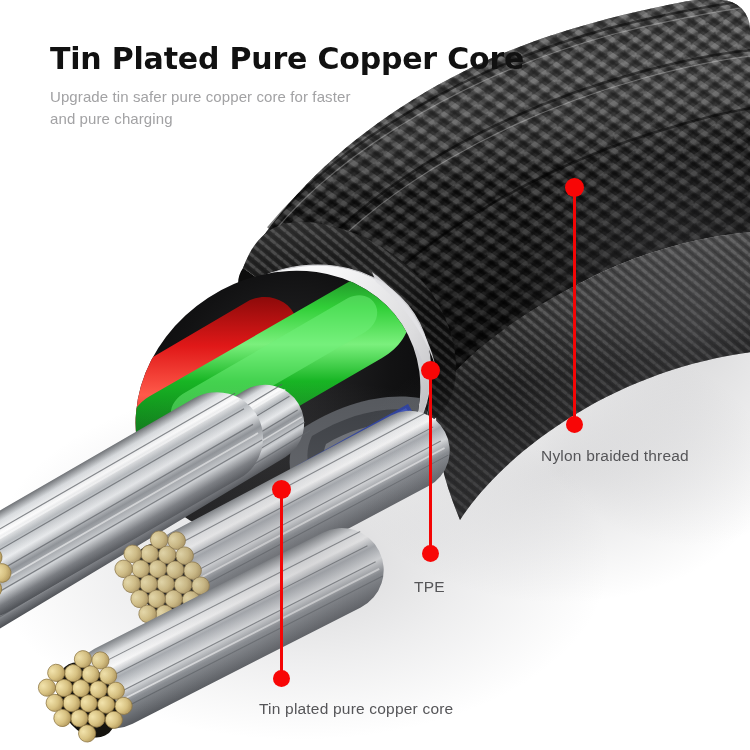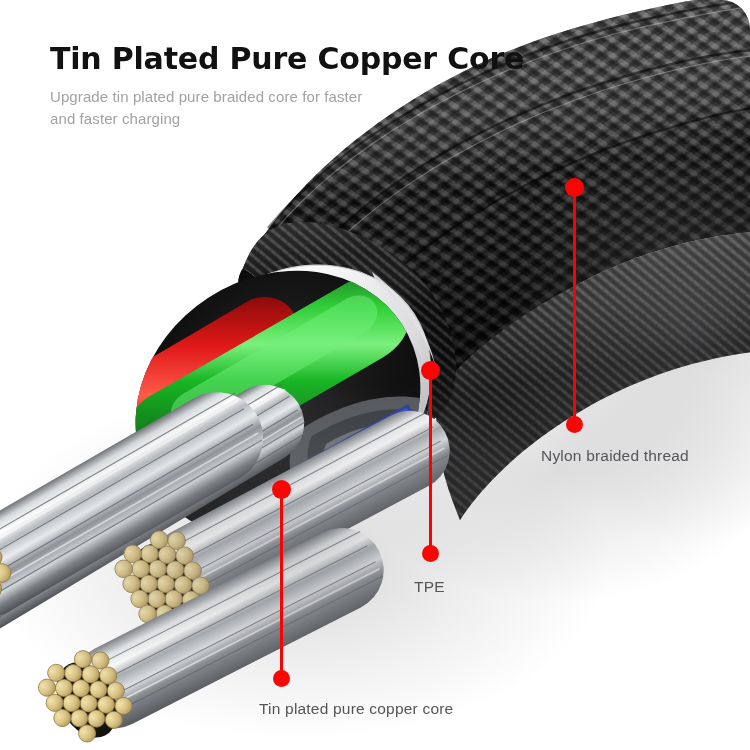--- a/index.html
+++ b/index.html
@@ -466,22 +466,22 @@
         </g>
       </g>
     </g>
   </svg>
 
   <div class="bg-shadow"></div>
 
   <div class="header">
     <h1 class="title">Tin Plated Pure Copper Core</h1>
     <p class="subtitle">
-      <span>Upgrade tin plated pure braided core for faster</span><br>
-      <span>and faster charging</span>
+      <span>Upgrade tin safer pure copper core for faster</span><br>
+      <span>and pure charging</span>
     </p>
   </div>
 
   <div class="callout" id="cal-nylon" style="left: 0px; top: 0px; width: 750px; height: 750px;">
     <div class="cal-line" style="left: 572.5px; top: 187px; height: 237px;"></div>
     <div class="cal-dot" style="left: 564.5px; top: 177.5px;"></div>
     <div class="cal-dot small" style="left: 565.5px; top: 415.5px;"></div>
     <div class="cal-label" style="left: 541px; top: 447px;">Nylon braided thread</div>
   </div>
 

